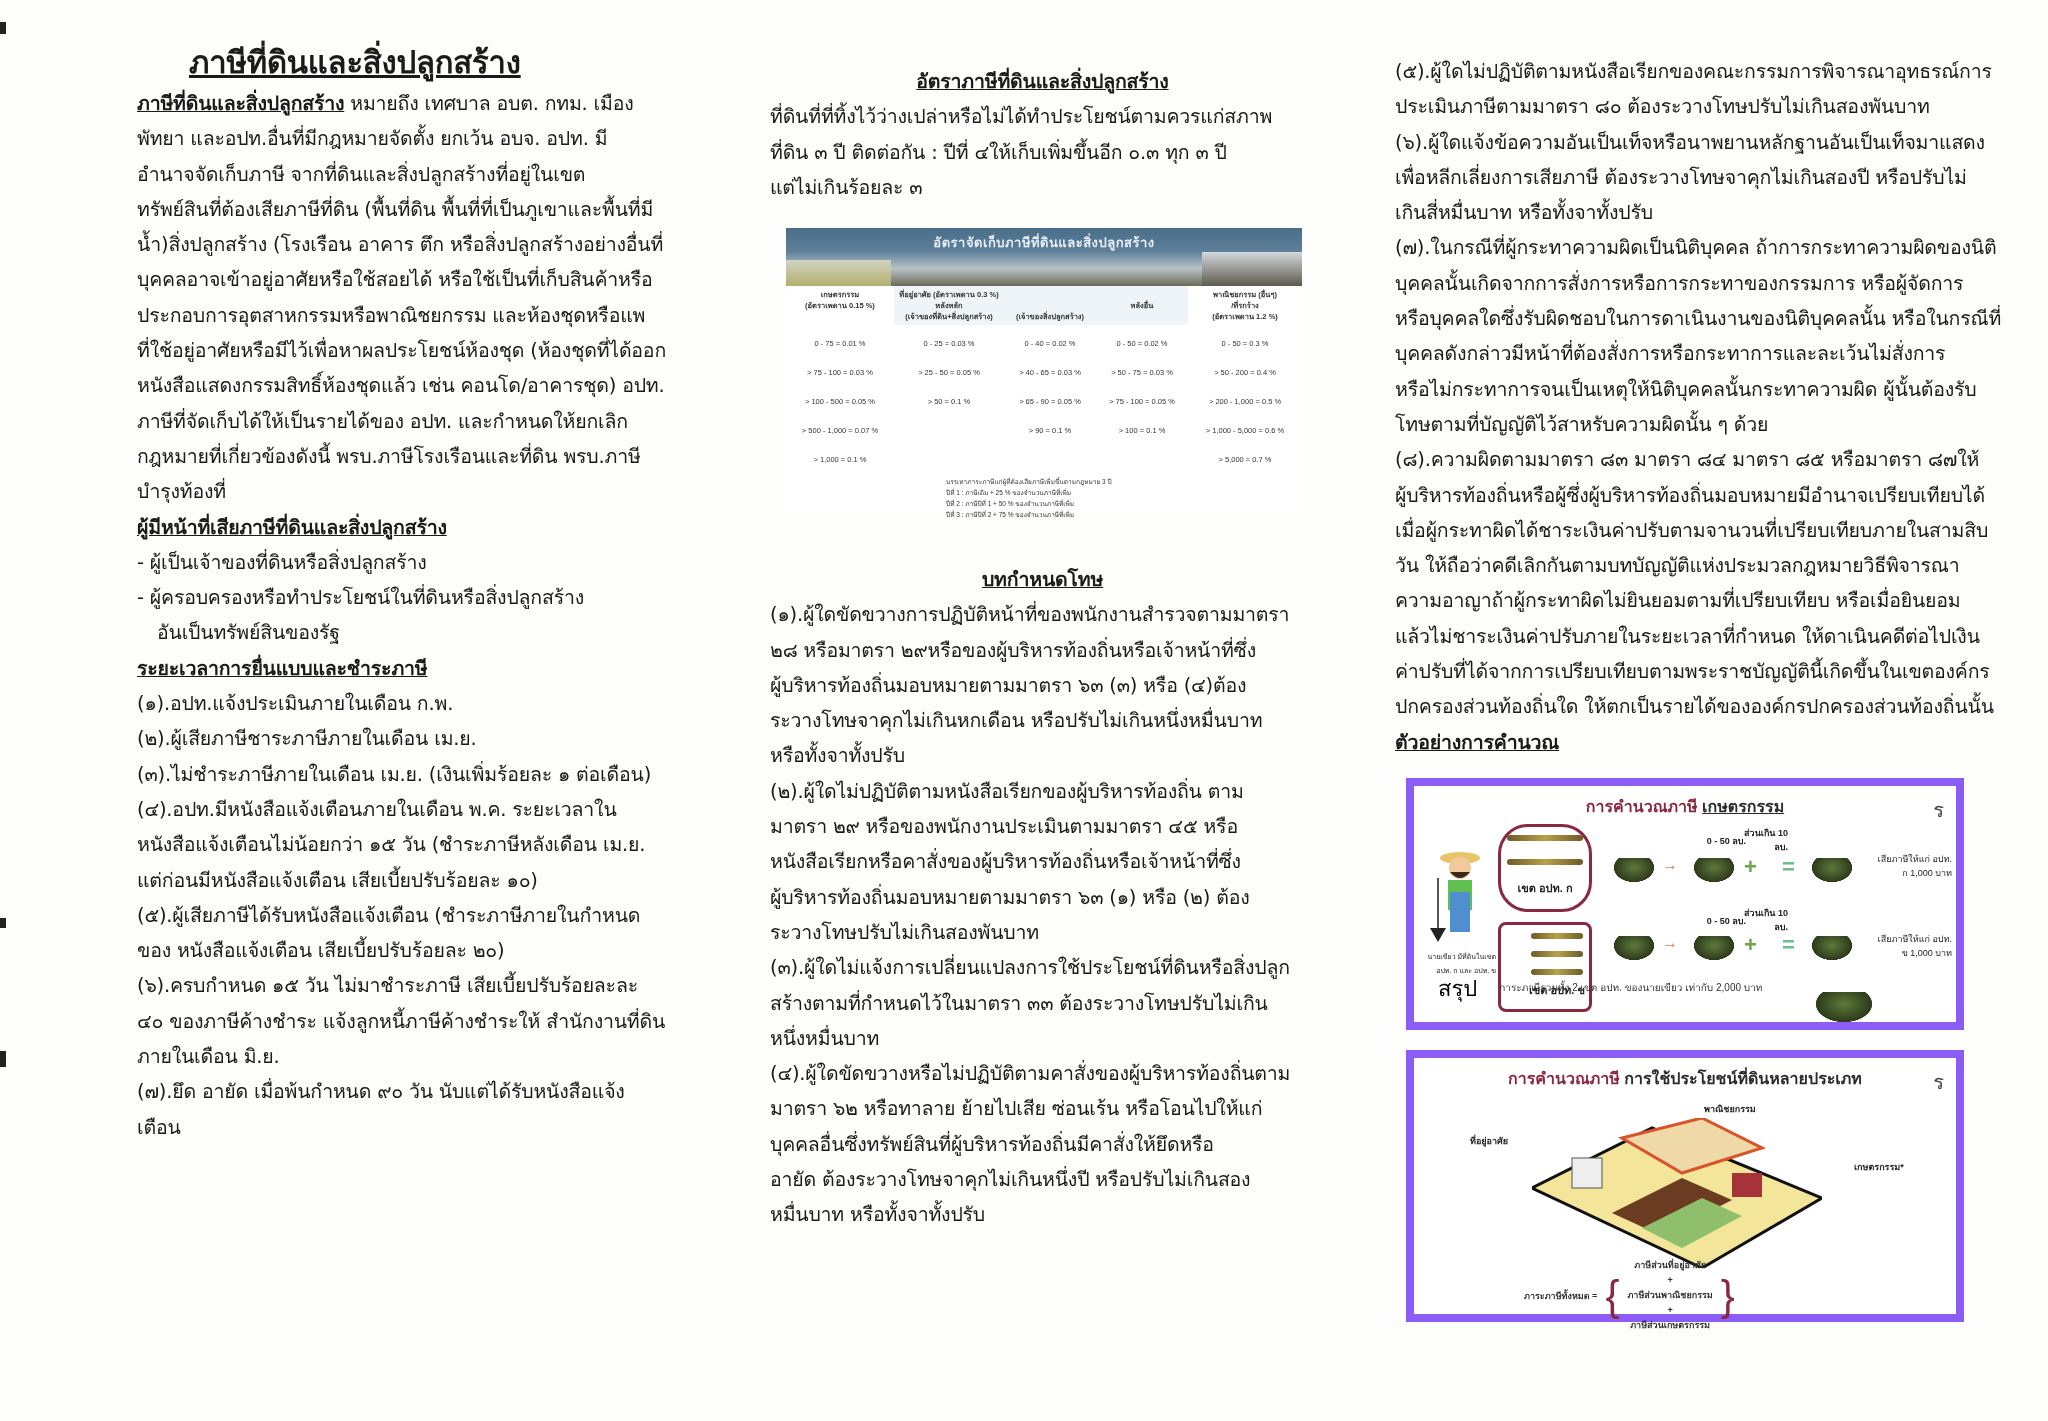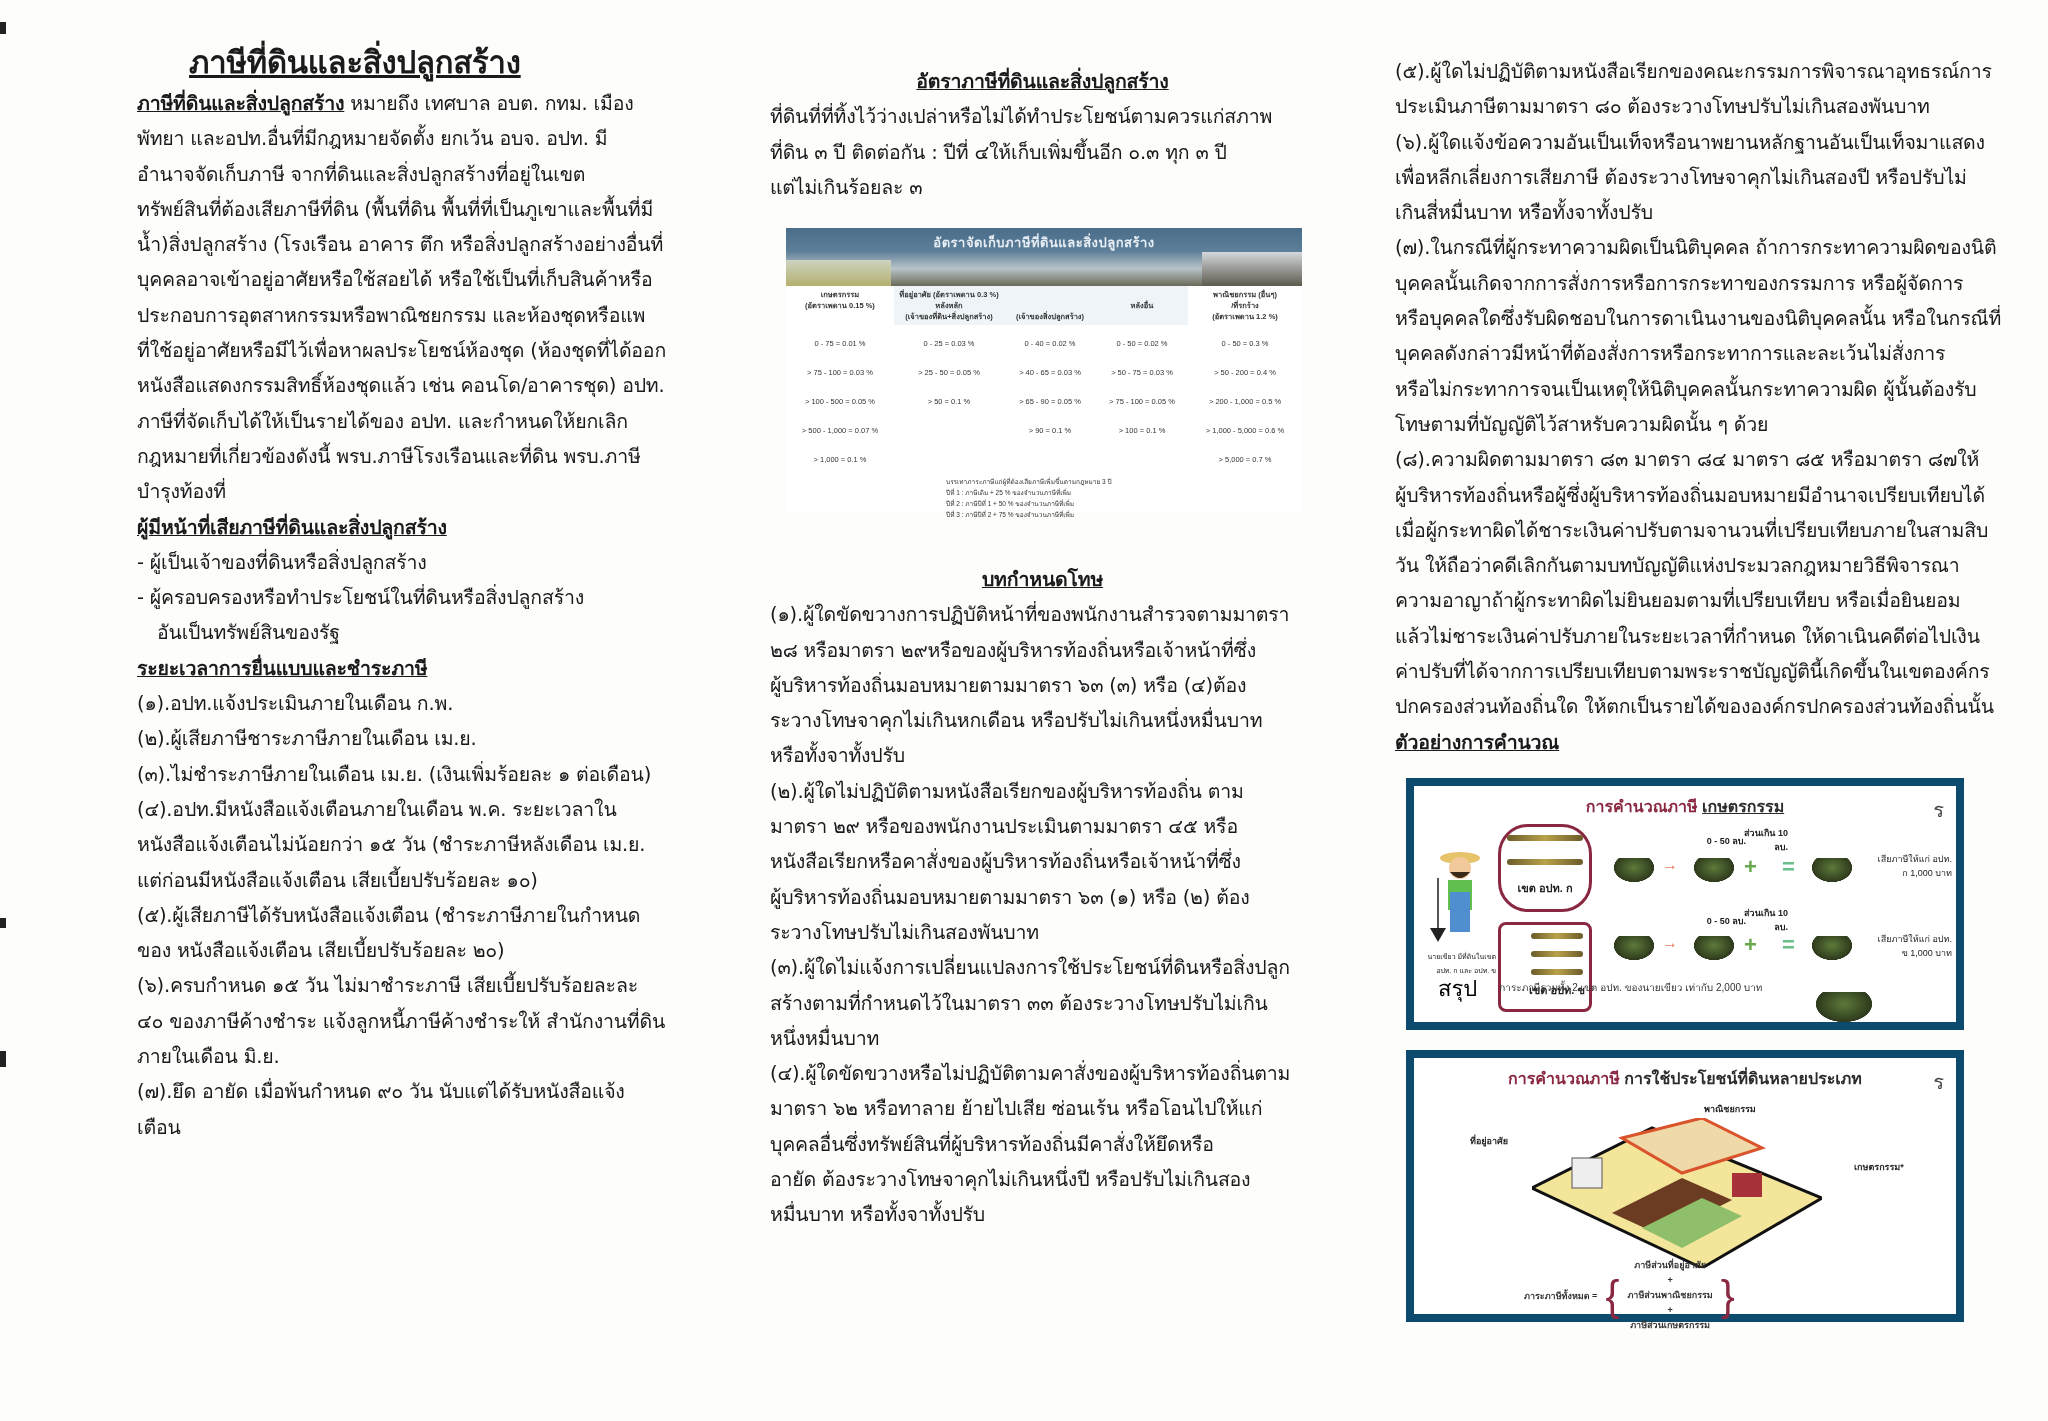--- a/index.html
+++ b/index.html
@@ -18,21 +18,21 @@
     .rate-banner { height: 58px; background: linear-gradient(180deg,#4a6d8a 0%,#5d7f99 40%,#b8c3c8 70%,#6a6b58 100%); position: relative; }
     .rate-banner .title { position: absolute; left: 0; right: 0; top: 4px; text-align: center; color: #e8eef5; font-size: 13px; font-weight: bold; letter-spacing: 0.5px; }
     .rate-banner .field { position: absolute; left: 0; top: 32px; width: 105px; height: 26px; background: linear-gradient(180deg,#cfd3c1,#b4b06f); }
     .rate-banner .bldg { position: absolute; right: 0; top: 24px; width: 100px; height: 34px; background: linear-gradient(180deg,#d4d8dc,#5d5a4e); }
     .rate-grid { display: grid; grid-template-columns: 108px 110px 92px 92px 114px; font-size: 7.5px; color: #333; text-align: center; }
     .rate-grid .hd { font-weight: bold; padding: 3px 1px; line-height: 11px; }
     .rate-grid .cell { line-height: 20px; margin-top: 9px; }
     .rate-grid .res { background: #eef4f8; }
     .rate-note { font-size: 6.5px; color: #333; margin-left: 160px; margin-top: 6px; line-height: 11px; }
     
-    .ex-fig { position: absolute; border: 8px solid #0c4a6e; background: #fff; font-family: "Liberation Sans", sans-serif; }
+    .ex-fig { position: absolute; border: 8px solid #8b5cf6; background: #fff; font-family: "Liberation Sans", sans-serif; }
     .ex1 { left: 1406px; top: 778px; width: 558px; height: 252px; }
     .ex2 { left: 1406px; top: 1050px; width: 558px; height: 272px; }
     .ex-title { text-align: center; font-weight: bold; font-size: 16px; color: #8a2841; margin-top: 8px; }
     .ex-title .dark { color: #2b2b2b; }
     .ex-title .ul { text-decoration: underline; color: #2b2b2b; }
     .logo { position: absolute; right: 12px; top: 8px; font-size: 20px; color: #444; }
     .farmer { position: absolute; left: 16px; top: 62px; width: 56px; height: 98px; }
     .zone-box { position: absolute; left: 84px; width: 94px; border: 3px solid #8a2841; border-radius: 8px; text-align: center; font-size: 11px; font-weight: bold; color: #222; }
     .zone-box .strip { height: 6px; margin: 8px 6px 0 6px; background: linear-gradient(90deg,#6b5a2a,#b8a24a,#6b5a2a); border-radius: 3px; }
     .heap { position: absolute; width: 40px; height: 24px; background: radial-gradient(ellipse at 50% 40%,#5d7a3a,#2e3a1c 70%,transparent 72%); }

